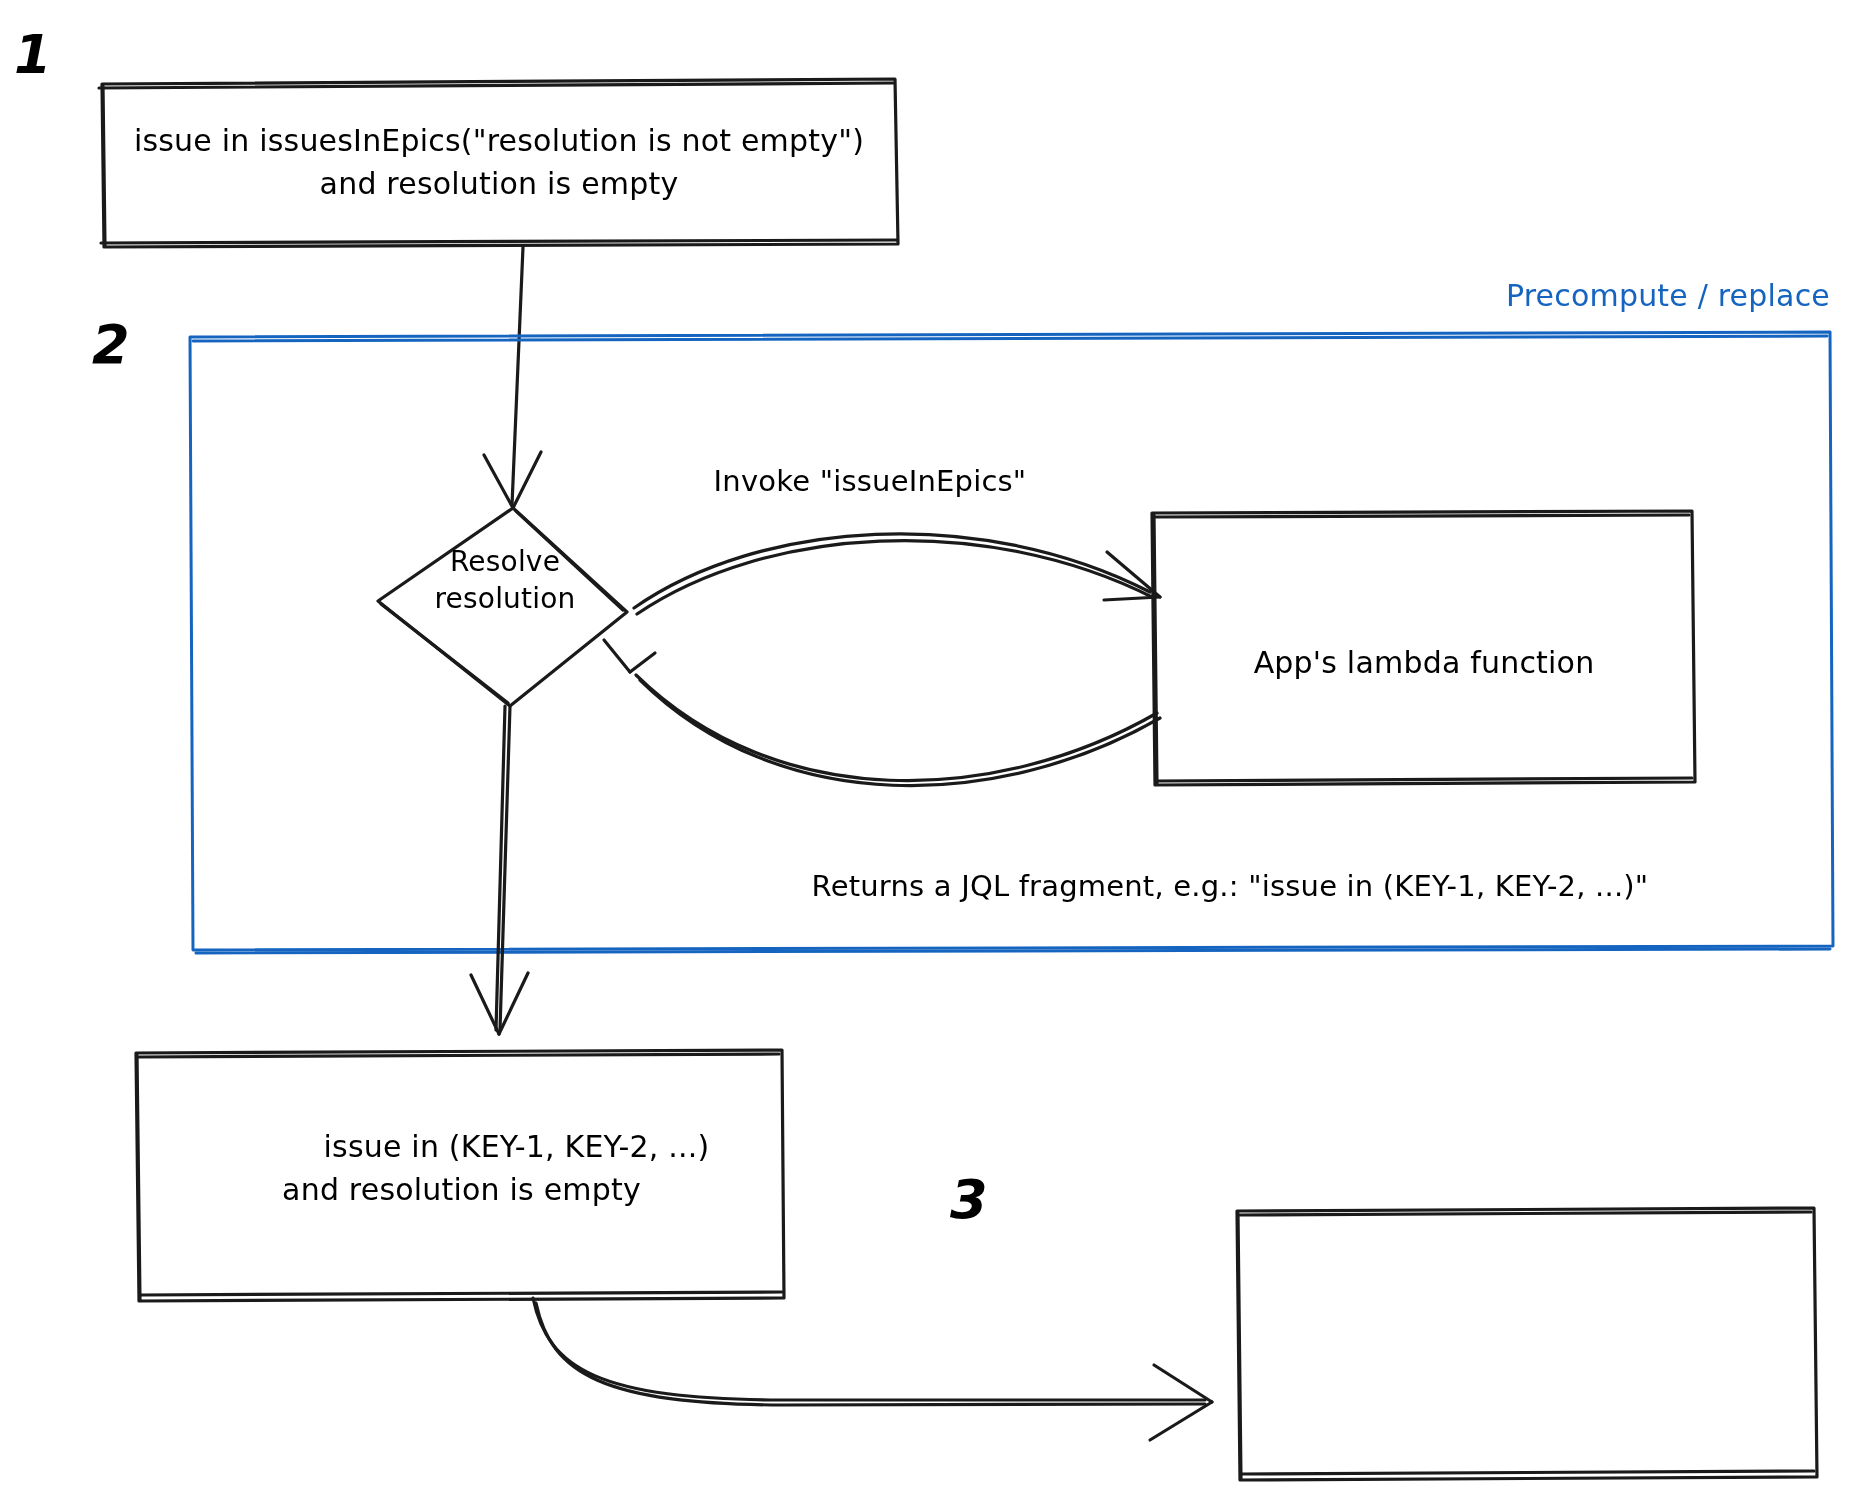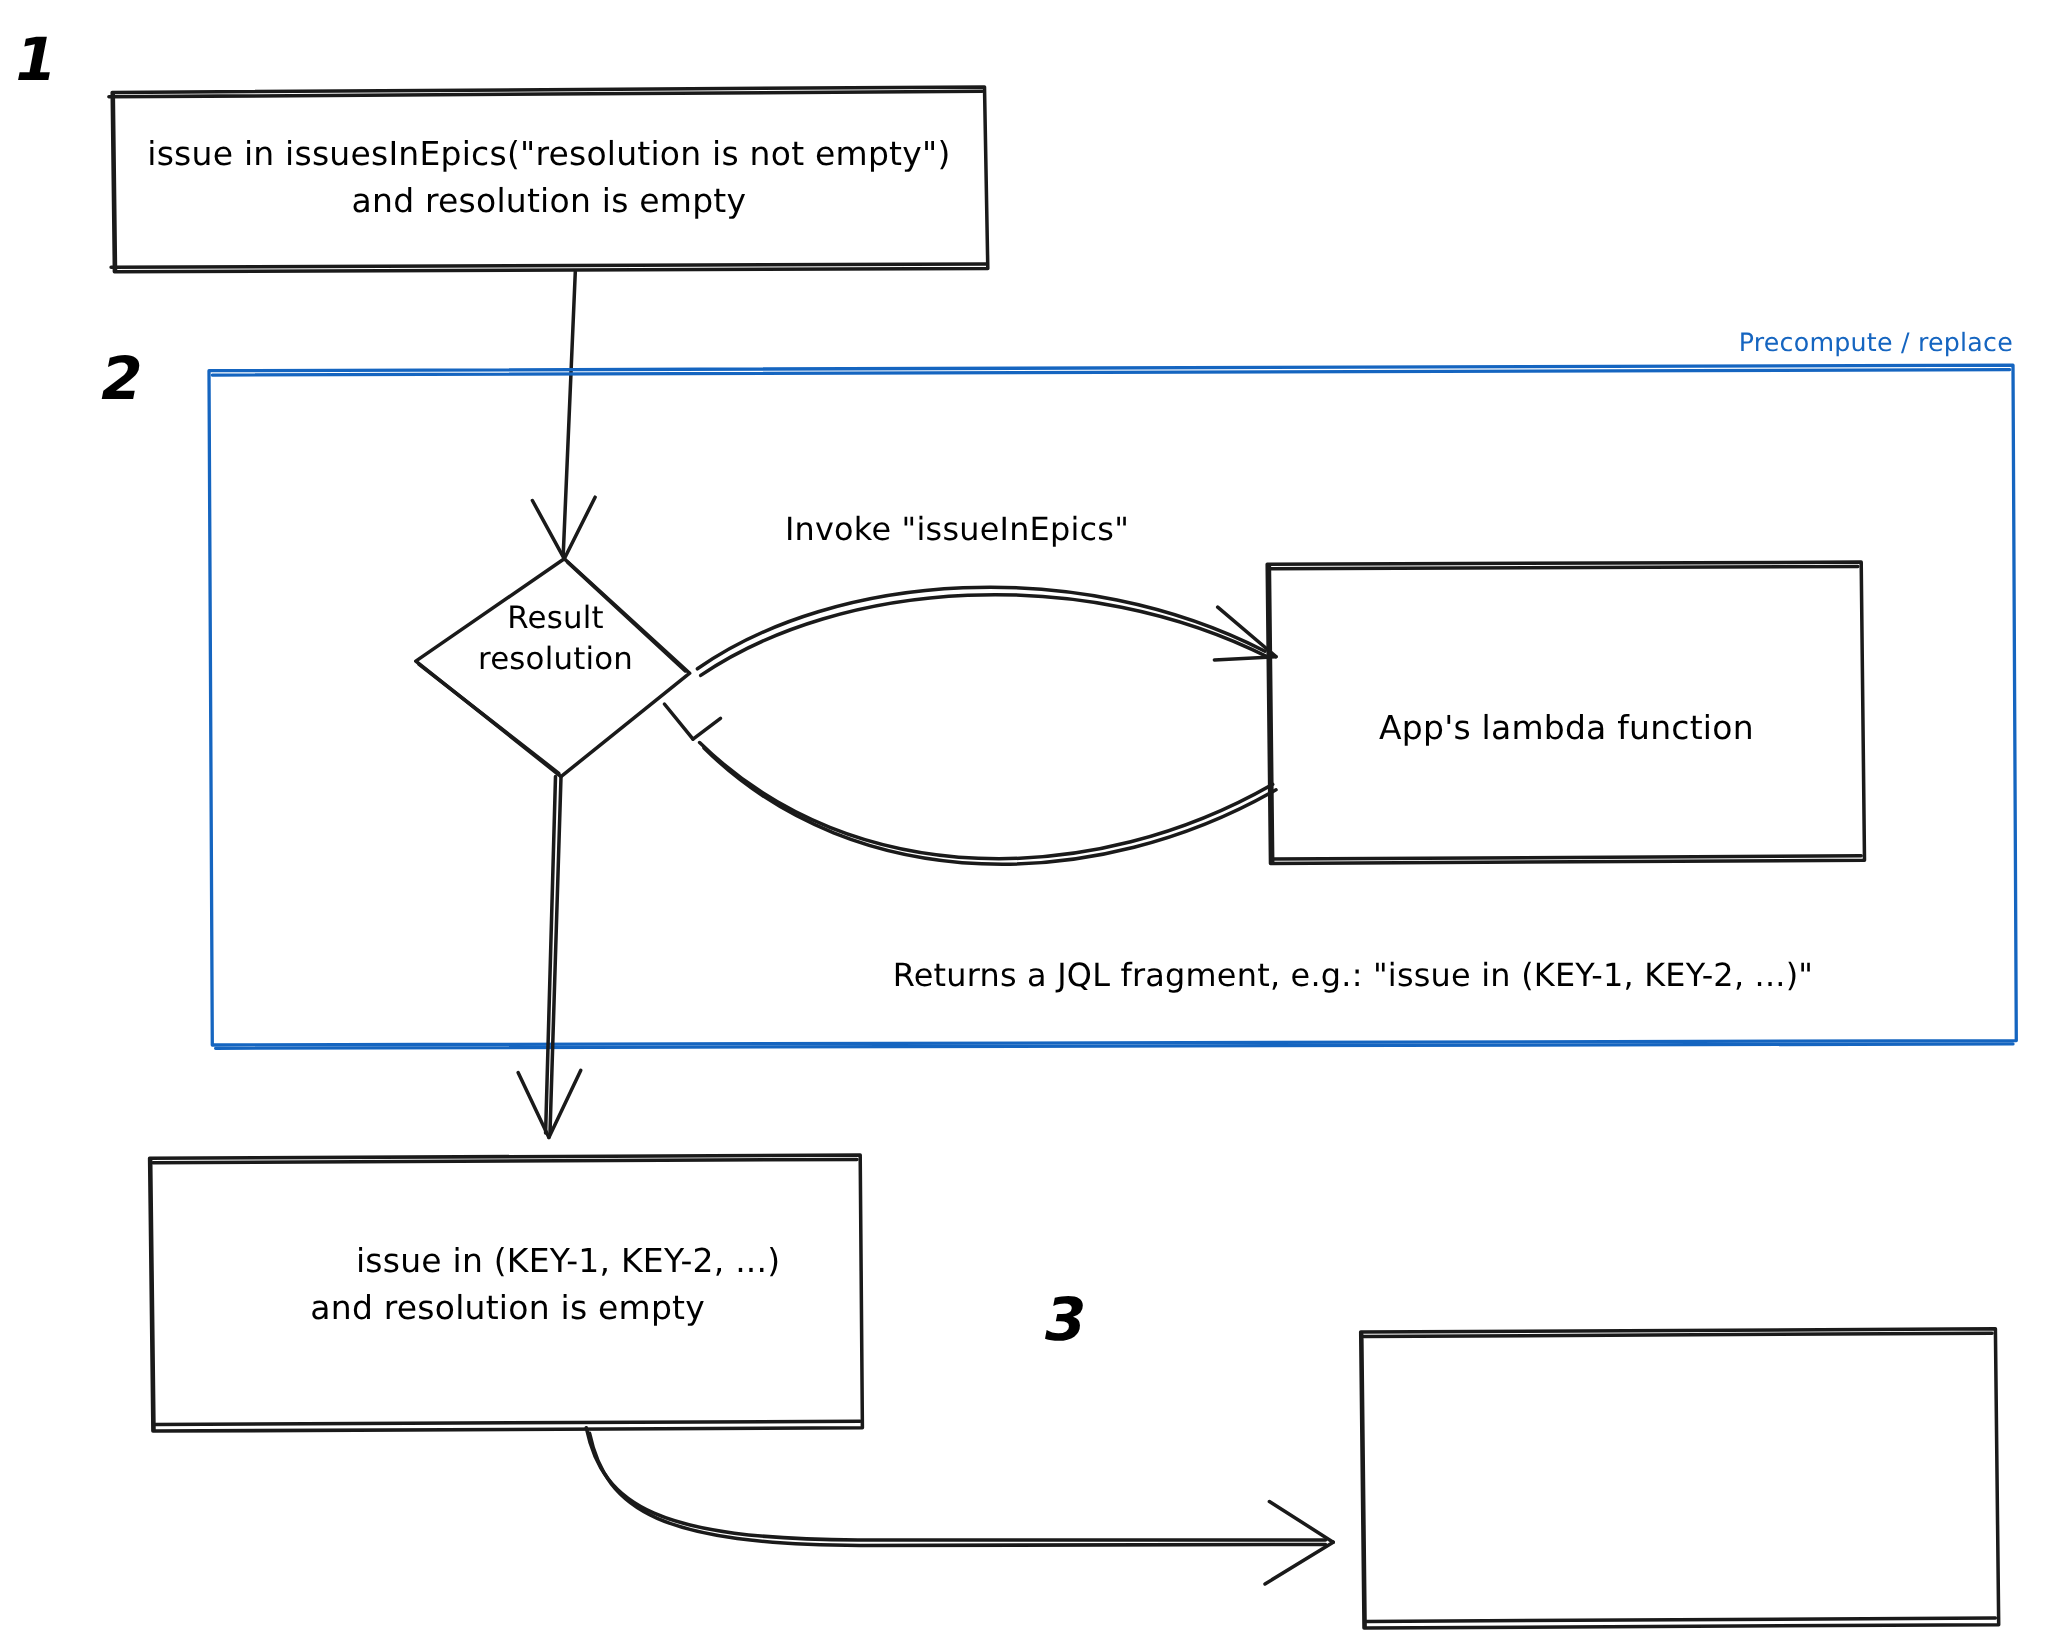--- a/index.html
+++ b/index.html
@@ -45,24 +45,23 @@
   .edge-text {
     font-size: 29px;
     text-align: center;
   }
   .node-text {
     font-size: 28px;
     text-align: center;
     line-height: 1.2;
   }
   .group-title {
-    font-size: 23px;
+    font-size: 30px;
     color: #1565c0;
     text-align: right;
-    margin-top: 21px;
   }
 </style>
 </head>
 <body>
 
 <div id="canvas">
 
   <svg class="layer" viewBox="0 0 1860 1490">
     <g fill="none" stroke="#1a1a1a" stroke-width="3.2" stroke-linecap="round" stroke-linejoin="round">
 
@@ -147,21 +146,21 @@
 
   <div class="lbl step-num" style="left:14px; top:20px;">1</div>
   <div class="lbl step-num" style="left:92px; top:310px;">2</div>
   <div class="lbl step-num" style="left:950px; top:1165px;">3</div>
 
   <div class="lbl group-title" style="left:1230px; top:277px; width:600px;">Precompute / replace</div>
 
   <div class="lbl box-text" style="left:104px; top:122px; width:790px;">issue in issuesInEpics("resolution is not empty")</div>
   <div class="lbl box-text" style="left:104px; top:165px; width:790px;">and resolution is empty</div>
 
-  <div class="lbl node-text" style="left:400px; top:545px; width:210px;">Result</div>
+  <div class="lbl node-text" style="left:400px; top:545px; width:210px;">Resolve</div>
   <div class="lbl node-text" style="left:400px; top:582px; width:210px;">resolution</div>
 
   <div class="lbl edge-text" style="left:660px; top:463px; width:420px;">Invoke "issueInEpics"</div>
 
   <div class="lbl box-text" style="left:1155px; top:644px; width:538px;">App's lambda function</div>
 
   <div class="lbl edge-text" style="left:700px; top:838px; width:1060px;margin-top:30px;">Returns a JQL fragment, e.g.: "issue in (KEY-1, KEY-2, ...)"</div>
 
   <div class="lbl box-text" style="left:139px; top:1128px; width:755px;">issue in (KEY-1, KEY-2, ...)</div>
   <div class="lbl box-text" style="left:139px; top:1171px; width:645px;">and resolution is empty</div>

